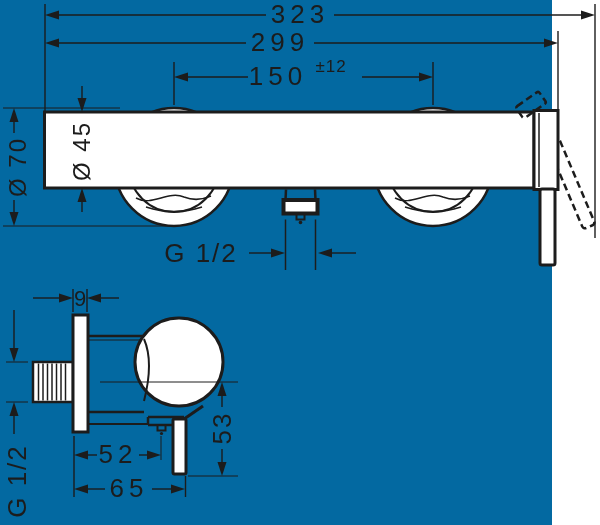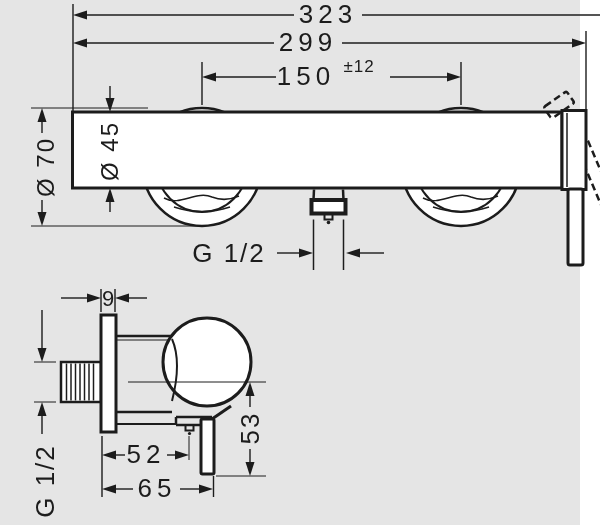--- a/index.html
+++ b/index.html
@@ -1,16 +1,16 @@
 <!DOCTYPE html>
 <html><head>
 <meta charset="utf-8">
 <style>
   html,body{margin:0;padding:0;background:#ffffff;}
-  .stage{width:552px;height:525px;position:relative;background:#e5e5e5;padding-left:28px;}
+  .stage{width:552px;height:525px;position:relative;background:#0369a1;}
   svg{display:block;}
   
   .e  {stroke:#1c1c1c;stroke-width:1.4;fill:none;}      
   .e1 {stroke:#1c1c1c;stroke-width:1;fill:none;}        
   .o3 {stroke:#1c1c1c;stroke-width:3;fill:#ffffff;}     
   .o25{stroke:#1c1c1c;stroke-width:2.5;fill:#ffffff;}
   .l25{stroke:#1c1c1c;stroke-width:2.5;fill:none;}
   .l2 {stroke:#1c1c1c;stroke-width:2;fill:none;}
   .l15{stroke:#1c1c1c;stroke-width:1.5;fill:none;}
   .o4 {stroke:#1c1c1c;stroke-width:4;fill:#ffffff;}

